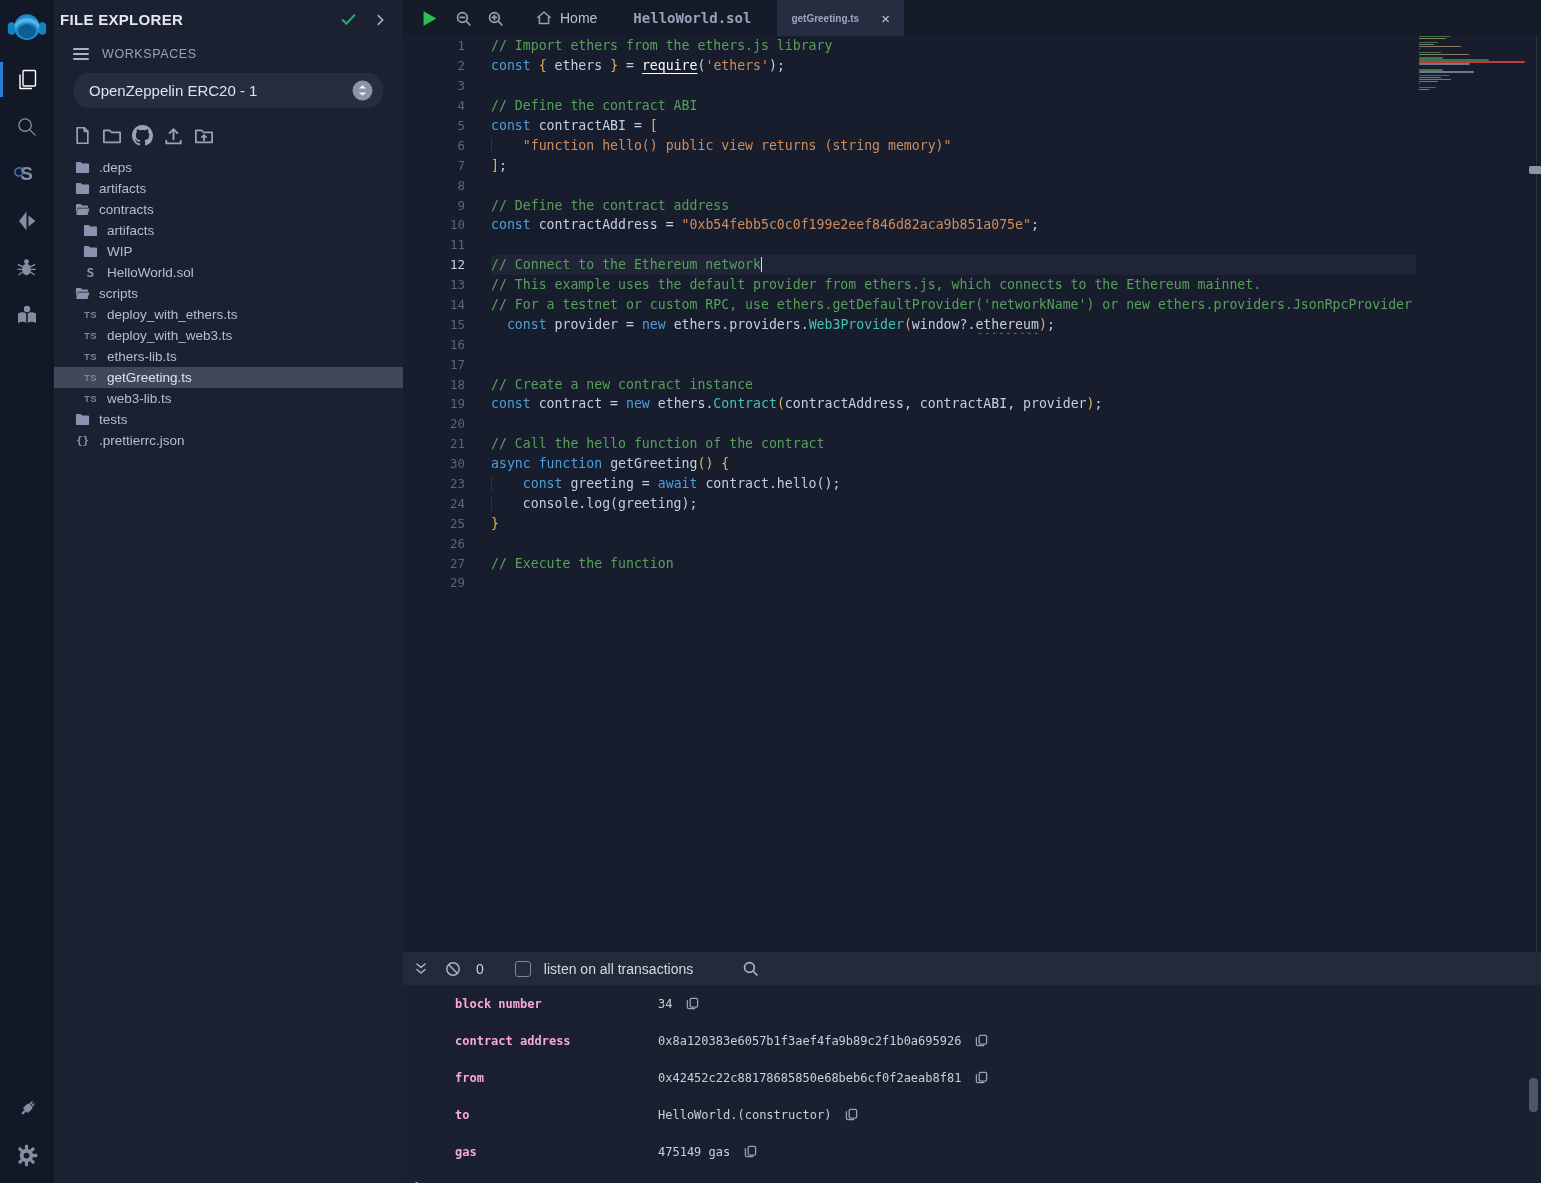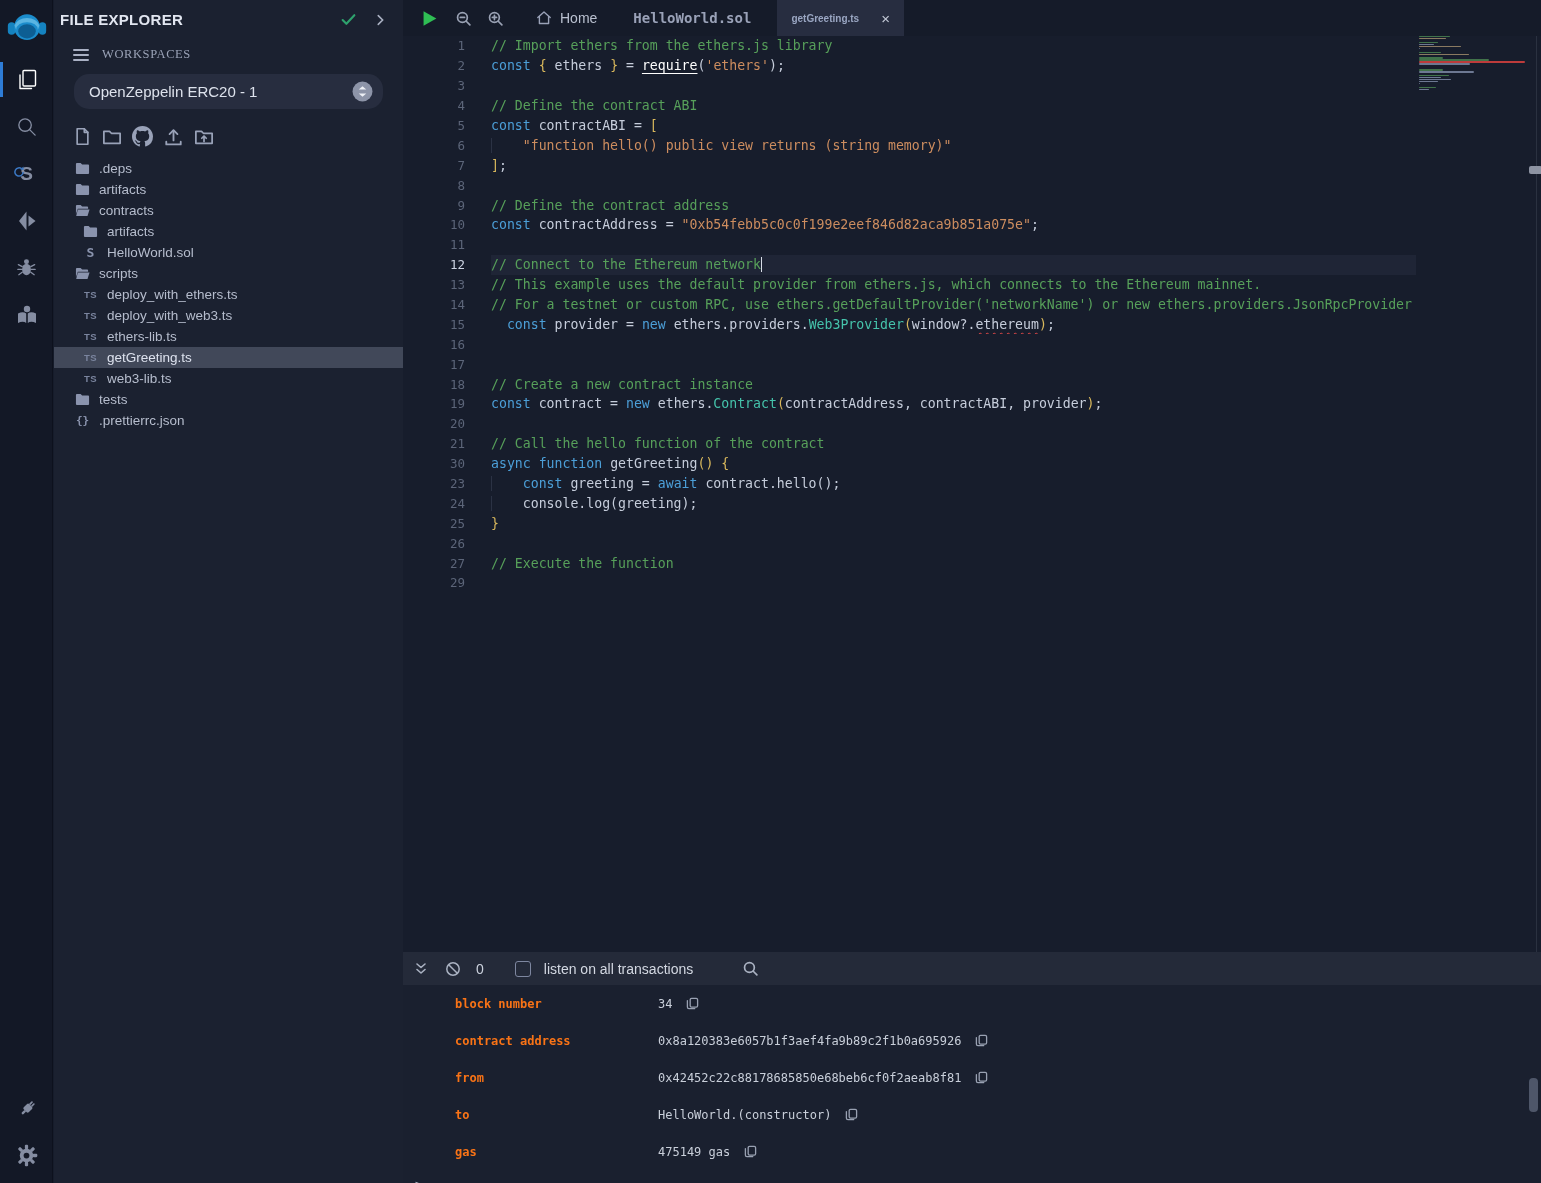--- a/index.html
+++ b/index.html
@@ -16,21 +16,21 @@
   .ab-bottom { position:absolute; bottom:4px; left:0; width:53px; }
   .compiler-wrap { position:relative; font-weight:bold; font-size:19px; }
   .compiler-refresh { position:absolute; right:8px; bottom:2px; color:#3b77c2; }
 
   
   .explorer { position:absolute; left:54px; top:0; width:349px; height:1183px; background:#1b2130; }
   .ex-header { display:flex; align-items:center; padding:11px 16px 0 6px; }
   .ex-title { flex:1; font-size:15px; font-weight:600; color:#e2e6f0; letter-spacing:.3px; }
   .ex-check { color:#2ea26d; margin-right:16px; cursor:pointer; display:flex; }
   .ex-chev { color:#aab1c2; cursor:pointer; display:flex; }
-  .ws-row { display:flex; align-items:center; gap:13px; margin-top:19px; padding:0 19px;font-family:Liberation Serif, serif; }
+  .ws-row { display:flex; align-items:center; gap:13px; margin-top:19px; padding:0 19px; }
   .hamburger { display:flex; flex-direction:column; gap:3px; cursor:pointer; }
   .hamburger i { display:block; width:16px; height:2px; background:#aab1c4; border-radius:1px; }
   .ws-label { font-size:12.5px; color:#9aa2b6; letter-spacing:.6px; }
   .ws-drop { margin:12px 20px 0; height:35px; background:#272d3f; border-radius:15px; display:flex; align-items:center; padding:0 10px 0 15px; cursor:pointer; }
   .ws-name { flex:1; font-size:15px; color:#dde2ec; }
   .ex-toolbar { display:flex; align-items:center; gap:10px; margin:17px 0 0 19px; color:#99a2b8; }
   .ex-toolbar .tbi { display:flex; cursor:pointer; }
   .tree { margin-top:11px;text-align:center; }
   .tree-row { height:21px; display:flex; align-items:center; padding-left:20px; cursor:pointer; }
   .tree-row.d1 { padding-left:28px; }
@@ -82,21 +82,21 @@
   .t-header { height:33px; background:#242a39; display:flex; align-items:center; padding-left:10px; color:#aab2c2; }
   .th-btn { display:flex; cursor:pointer; }
   .t-count { margin-left:15px; font-size:14px; color:#ccd2de; }
   .t-checkbox { margin-left:31px; width:16px; height:16px; border:1.5px solid #7e87a0; border-radius:3px; cursor:pointer; background:transparent; }
   .t-listen { margin-left:13px; font-size:14px; color:#d3d8e2; cursor:pointer; }
   .th-search-icon { margin-left:49px; }
   .t-search { margin-left:13px; width:310px; height:26px; background:#2b3143; border:none; border-radius:4px; padding:0 11px; font-size:13.5px; color:#d5dae4; font-family:"Liberation Sans",sans-serif; outline:none; }
   .t-search::placeholder { color:#8b93a8; }
   .t-rows { font-family:"DejaVu Sans Mono",monospace; font-size:12px; }
   .t-row { height:37px; display:flex; align-items:center; padding-left:52px; }
-  .t-label { width:203px; font-weight:bold; color:#f97316; flex-shrink:0; }
+  .t-label { width:203px; font-weight:bold; color:#f9a8d4; flex-shrink:0; }
   .t-value { color:#c9cfda; display:flex; align-items:center; gap:14px; }
   .copy-btn { color:#99a1b2; display:flex; cursor:pointer; }
   .t-prompt { margin:7px 0 0 12px; font-family:"DejaVu Sans Mono",monospace; font-size:13px; font-weight:bold; color:#aeb6c6; }
   .t-scroll-thumb { position:absolute; right:3px; top:126px; width:9px; height:34px; border-radius:4px; background:#4e5669; cursor:grab; }
 </style>
 </head>
 <body>
 
 <div id="app">
 
@@ -287,20 +287,28 @@
           </span>
           <span class="fname">contracts</span>
         </div>
         <div class="tree-row d1">
           <span class="ficon">
             <svg width="15" height="15" viewBox="0 0 16 16">
               <path d="M1 3.2 a1 1 0 0 1 1-1 h4 l1.6 1.6 h6.4 a1 1 0 0 1 1 1 v8 a1 1 0 0 1 -1 1 h-12 a1 1 0 0 1 -1-1 z" fill="currentColor"></path>
             </svg>
           </span>
           <span class="fname">artifacts</span>
+        </div>
+        <div class="tree-row d1">
+          <span class="ficon">
+            <svg width="15" height="15" viewBox="0 0 16 16">
+              <path d="M1 3.2 a1 1 0 0 1 1-1 h4 l1.6 1.6 h6.4 a1 1 0 0 1 1 1 v8 a1 1 0 0 1 -1 1 h-12 a1 1 0 0 1 -1-1 z" fill="currentColor"></path>
+            </svg>
+          </span>
+          <span class="fname">WIP</span>
         </div>
         <div class="tree-row d1">
           <span class="ficon">
             <span class="sol-badge">S</span>
           </span>
           <span class="fname">HelloWorld.sol</span>
         </div>
         <div class="tree-row d0">
           <span class="ficon">
             <svg width="15" height="15" viewBox="0 0 16 16">

